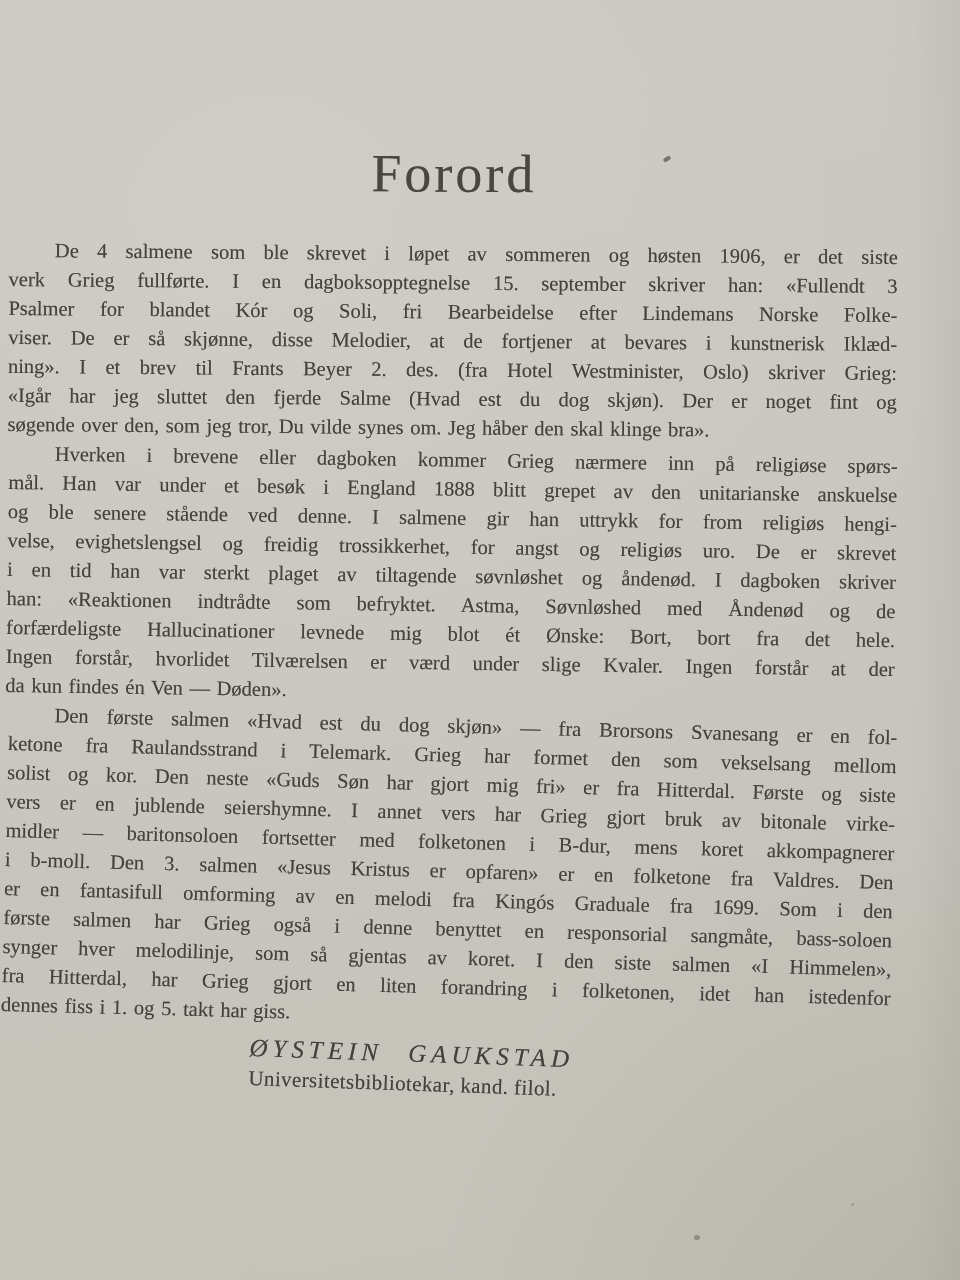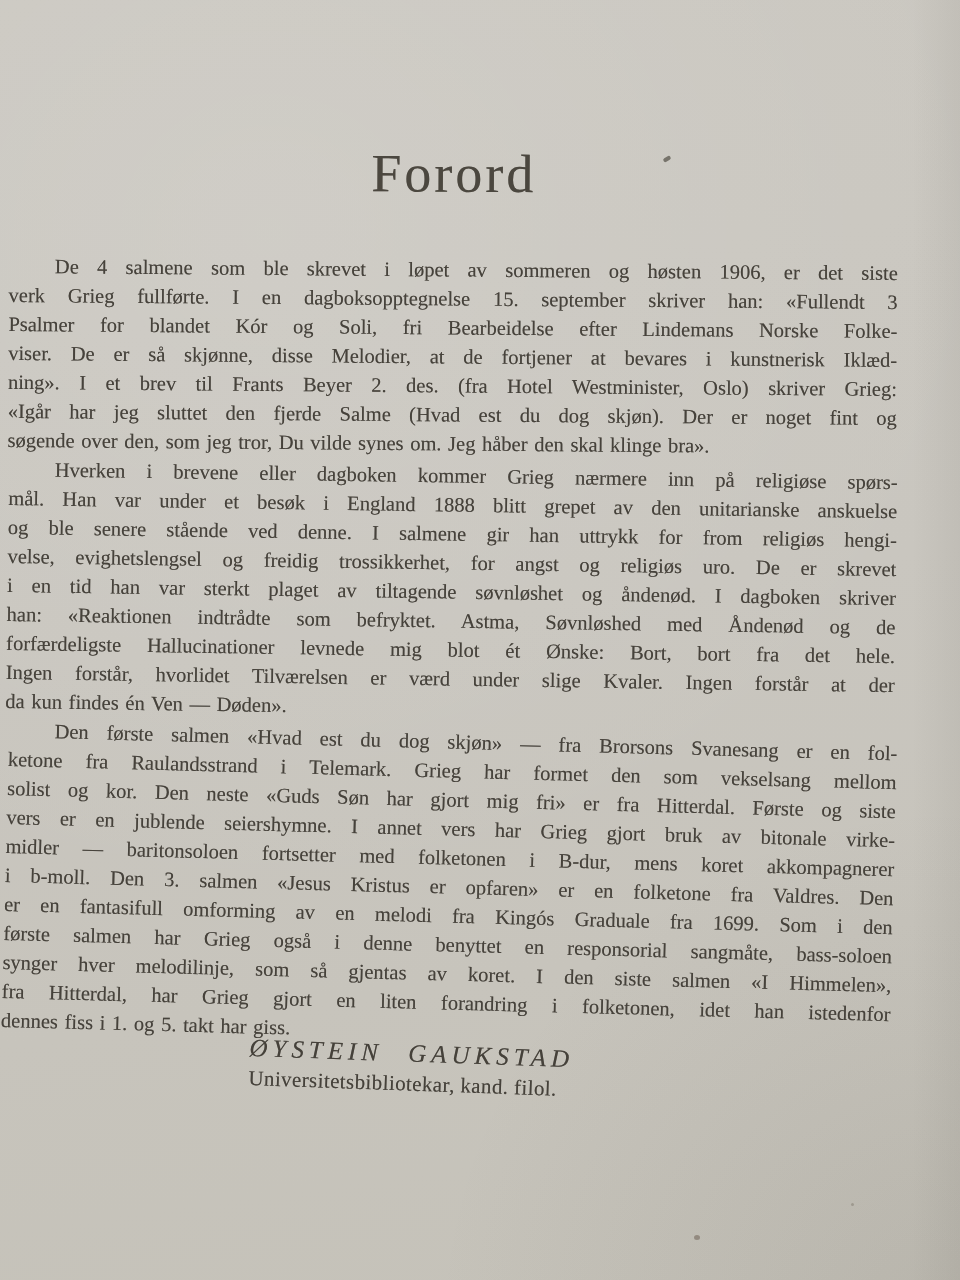--- a/index.html
+++ b/index.html
@@ -37,21 +37,21 @@
   .title {
     font-size: 54px;
     font-weight: 400;
     letter-spacing: 3px;
     color: #4b473f;
     text-shadow: 0 0 0.6px rgba(75,71,63,0.45);
   }
 
   .body-text {
     position: absolute;
-    top: 252px;
+    top: 236px;
     left: 9px;
     width: 889px;
   }
 
   .para {
     transform-origin: left top;
     text-shadow: 0 0 0.5px rgba(70,66,59,0.5);
   }
   .para-1 { transform: rotate(0.45deg); }
   .para-2 { transform: rotate(0.85deg); }

